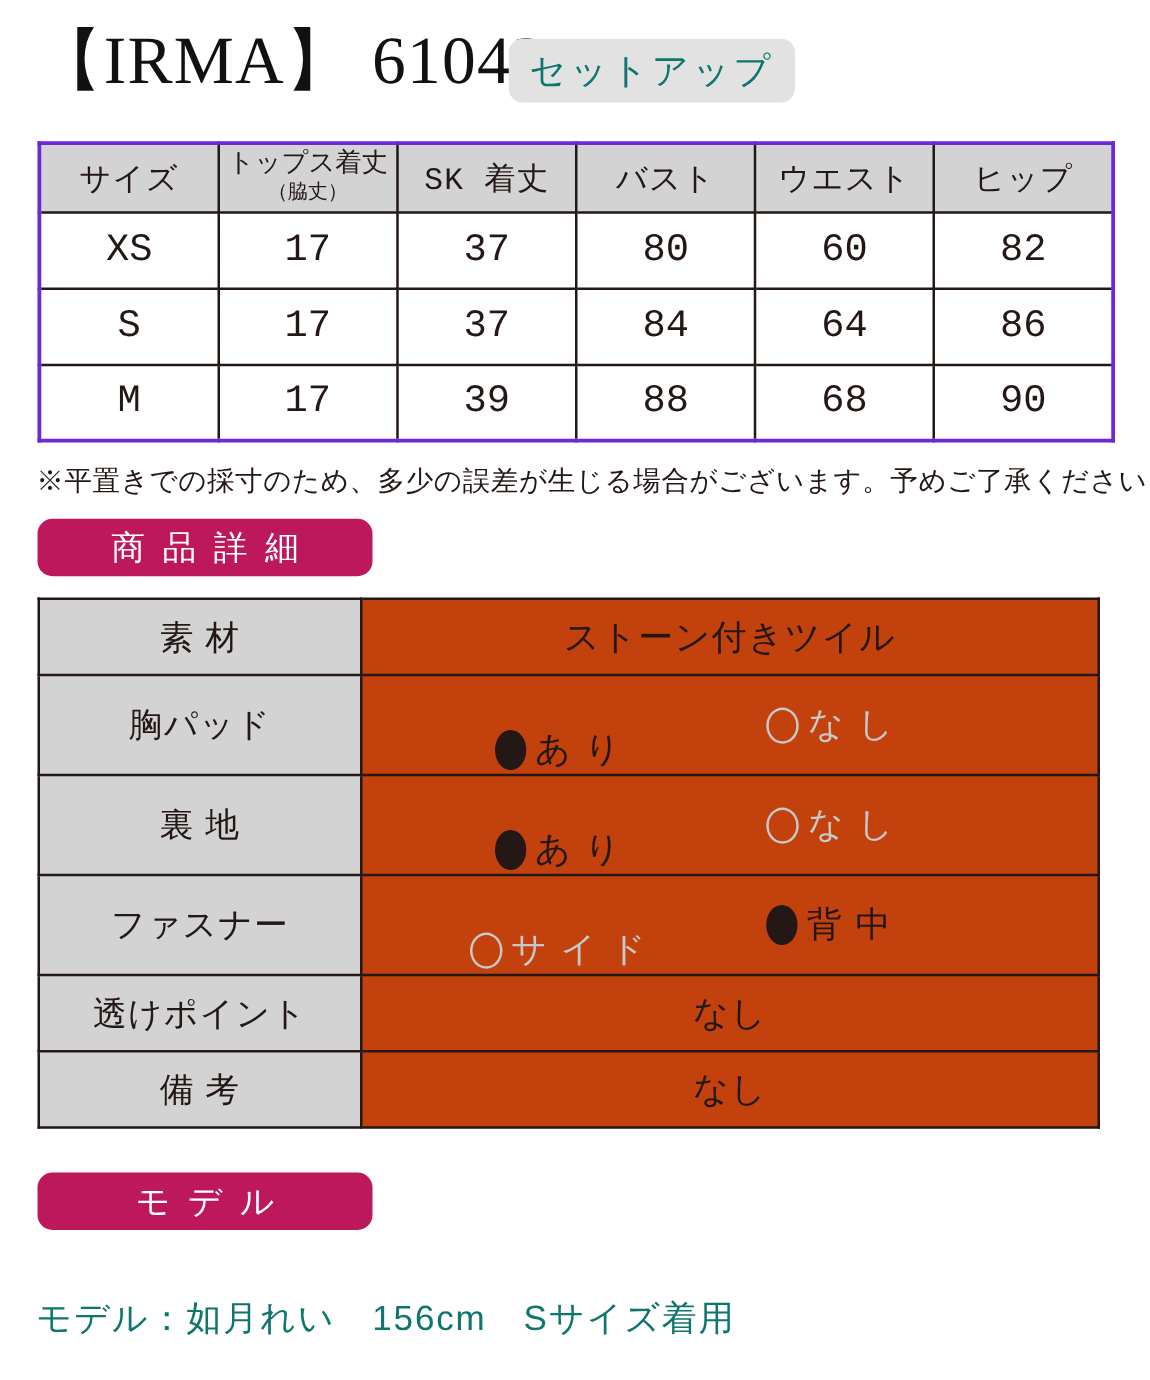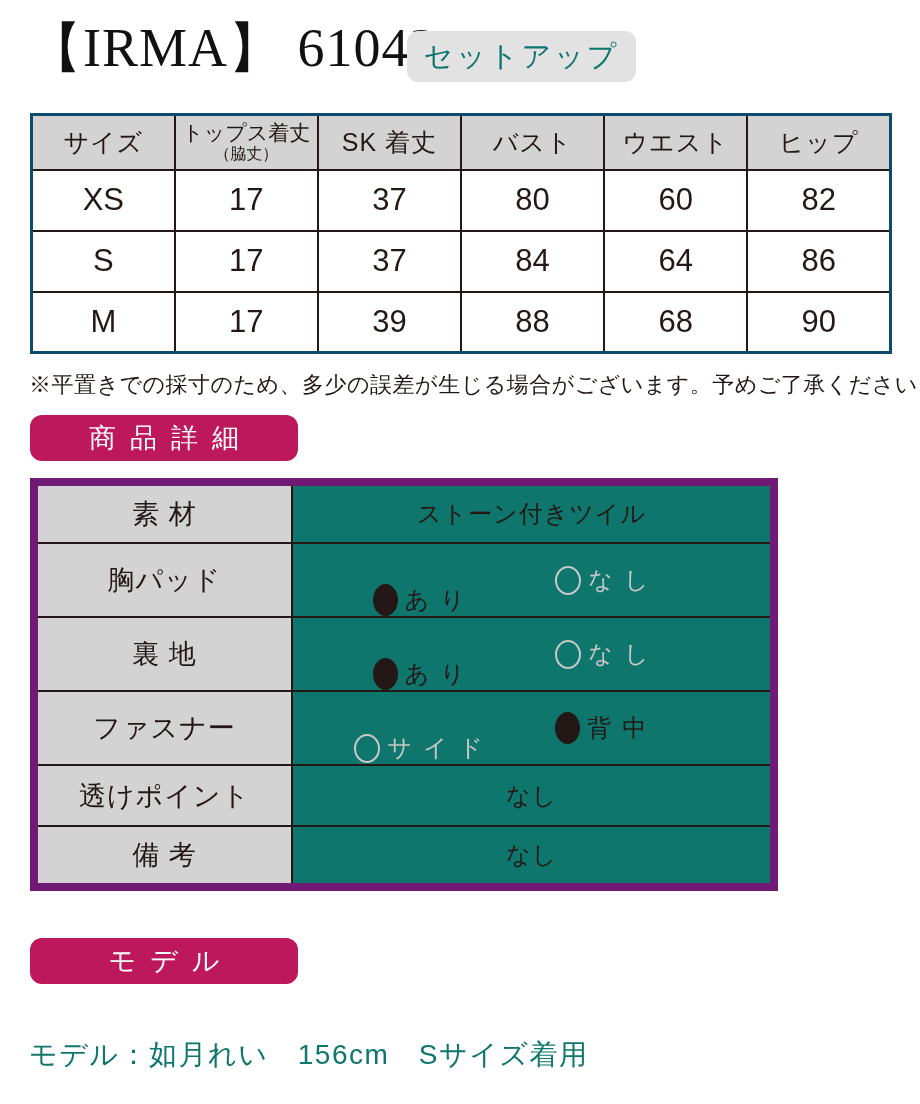--- a/index.html
+++ b/index.html
@@ -18,21 +18,22 @@
     position:absolute; left:407px; top:31px; width:229px; height:51px;
     background:#e2e2e2; border-radius:11px;
     display:flex; align-items:center; justify-content:center;
     font-size:29px; letter-spacing:3px; color:#0f766e;
   }
 
   
   table { border-collapse:collapse; table-layout:fixed; }
   .size-table {
     position:absolute; left:30px; top:113px; width:862px;
-    border:3px solid #0c4a6e;
+    border:3px solid #6d28d9;
+    font-family:Liberation Mono, monospace;
   }
   .size-table th, .size-table td {
     border:2px solid #231815; text-align:center; vertical-align:middle;
   }
   .size-table th {
     background:#d3d3d4; height:55px; font-weight:normal;
     font-size:25px; letter-spacing:1px;
   }
   .size-table th .h-main2 { font-size:21px; line-height:24px; letter-spacing:0; }
   .size-table th .h-sub  { font-size:16px; line-height:18px; letter-spacing:0; }
@@ -49,29 +50,29 @@
     position:absolute; left:30px; width:268px; height:46px;
     background:#be185d; border-radius:12px; color:#ffffff;
     display:flex; align-items:center; justify-content:center;
     font-size:27px; letter-spacing:14px; padding-left:14px;
   }
   .band.details { top:415px; }
   .band.model   { top:938px; }
 
   
   .details-table {
-    position:absolute; left:30px; top:478px; width:748px;
-    border:8px solid #701a75;
+    position:absolute; left:30px; top:478px; width:850px;
+    border:1px solid #701a75;
   }
   .details-table td { border:2px solid #231815; vertical-align:middle; height:61px; }
   .details-table td.dl {
     width:258px; background:#d3d3d4; text-align:center;
     font-size:27px; letter-spacing:1px;
   }
-  .details-table td.dv { background:#0f766e; font-size:24px; }
+  .details-table td.dv { background:#c2410c; font-size:28px; }
   .center-text { text-align:center; letter-spacing:1px; }
   .marked { display:flex; align-items:center; justify-content:center; }
   .marked .mtext { margin-left:4px; letter-spacing:1px; }
 
   .opts { display:flex; align-items:center; width:100%; }
   .opts .slot { display:flex; align-items:center; }
   .opts .slot1 { width:55%; justify-content:center;margin-top:40px; }
   .opts .slot2 { justify-content:flex-start; }
   .optlabel { margin-left:7px; letter-spacing:11px; }
   .unsel { color:#c8c8c9; }

